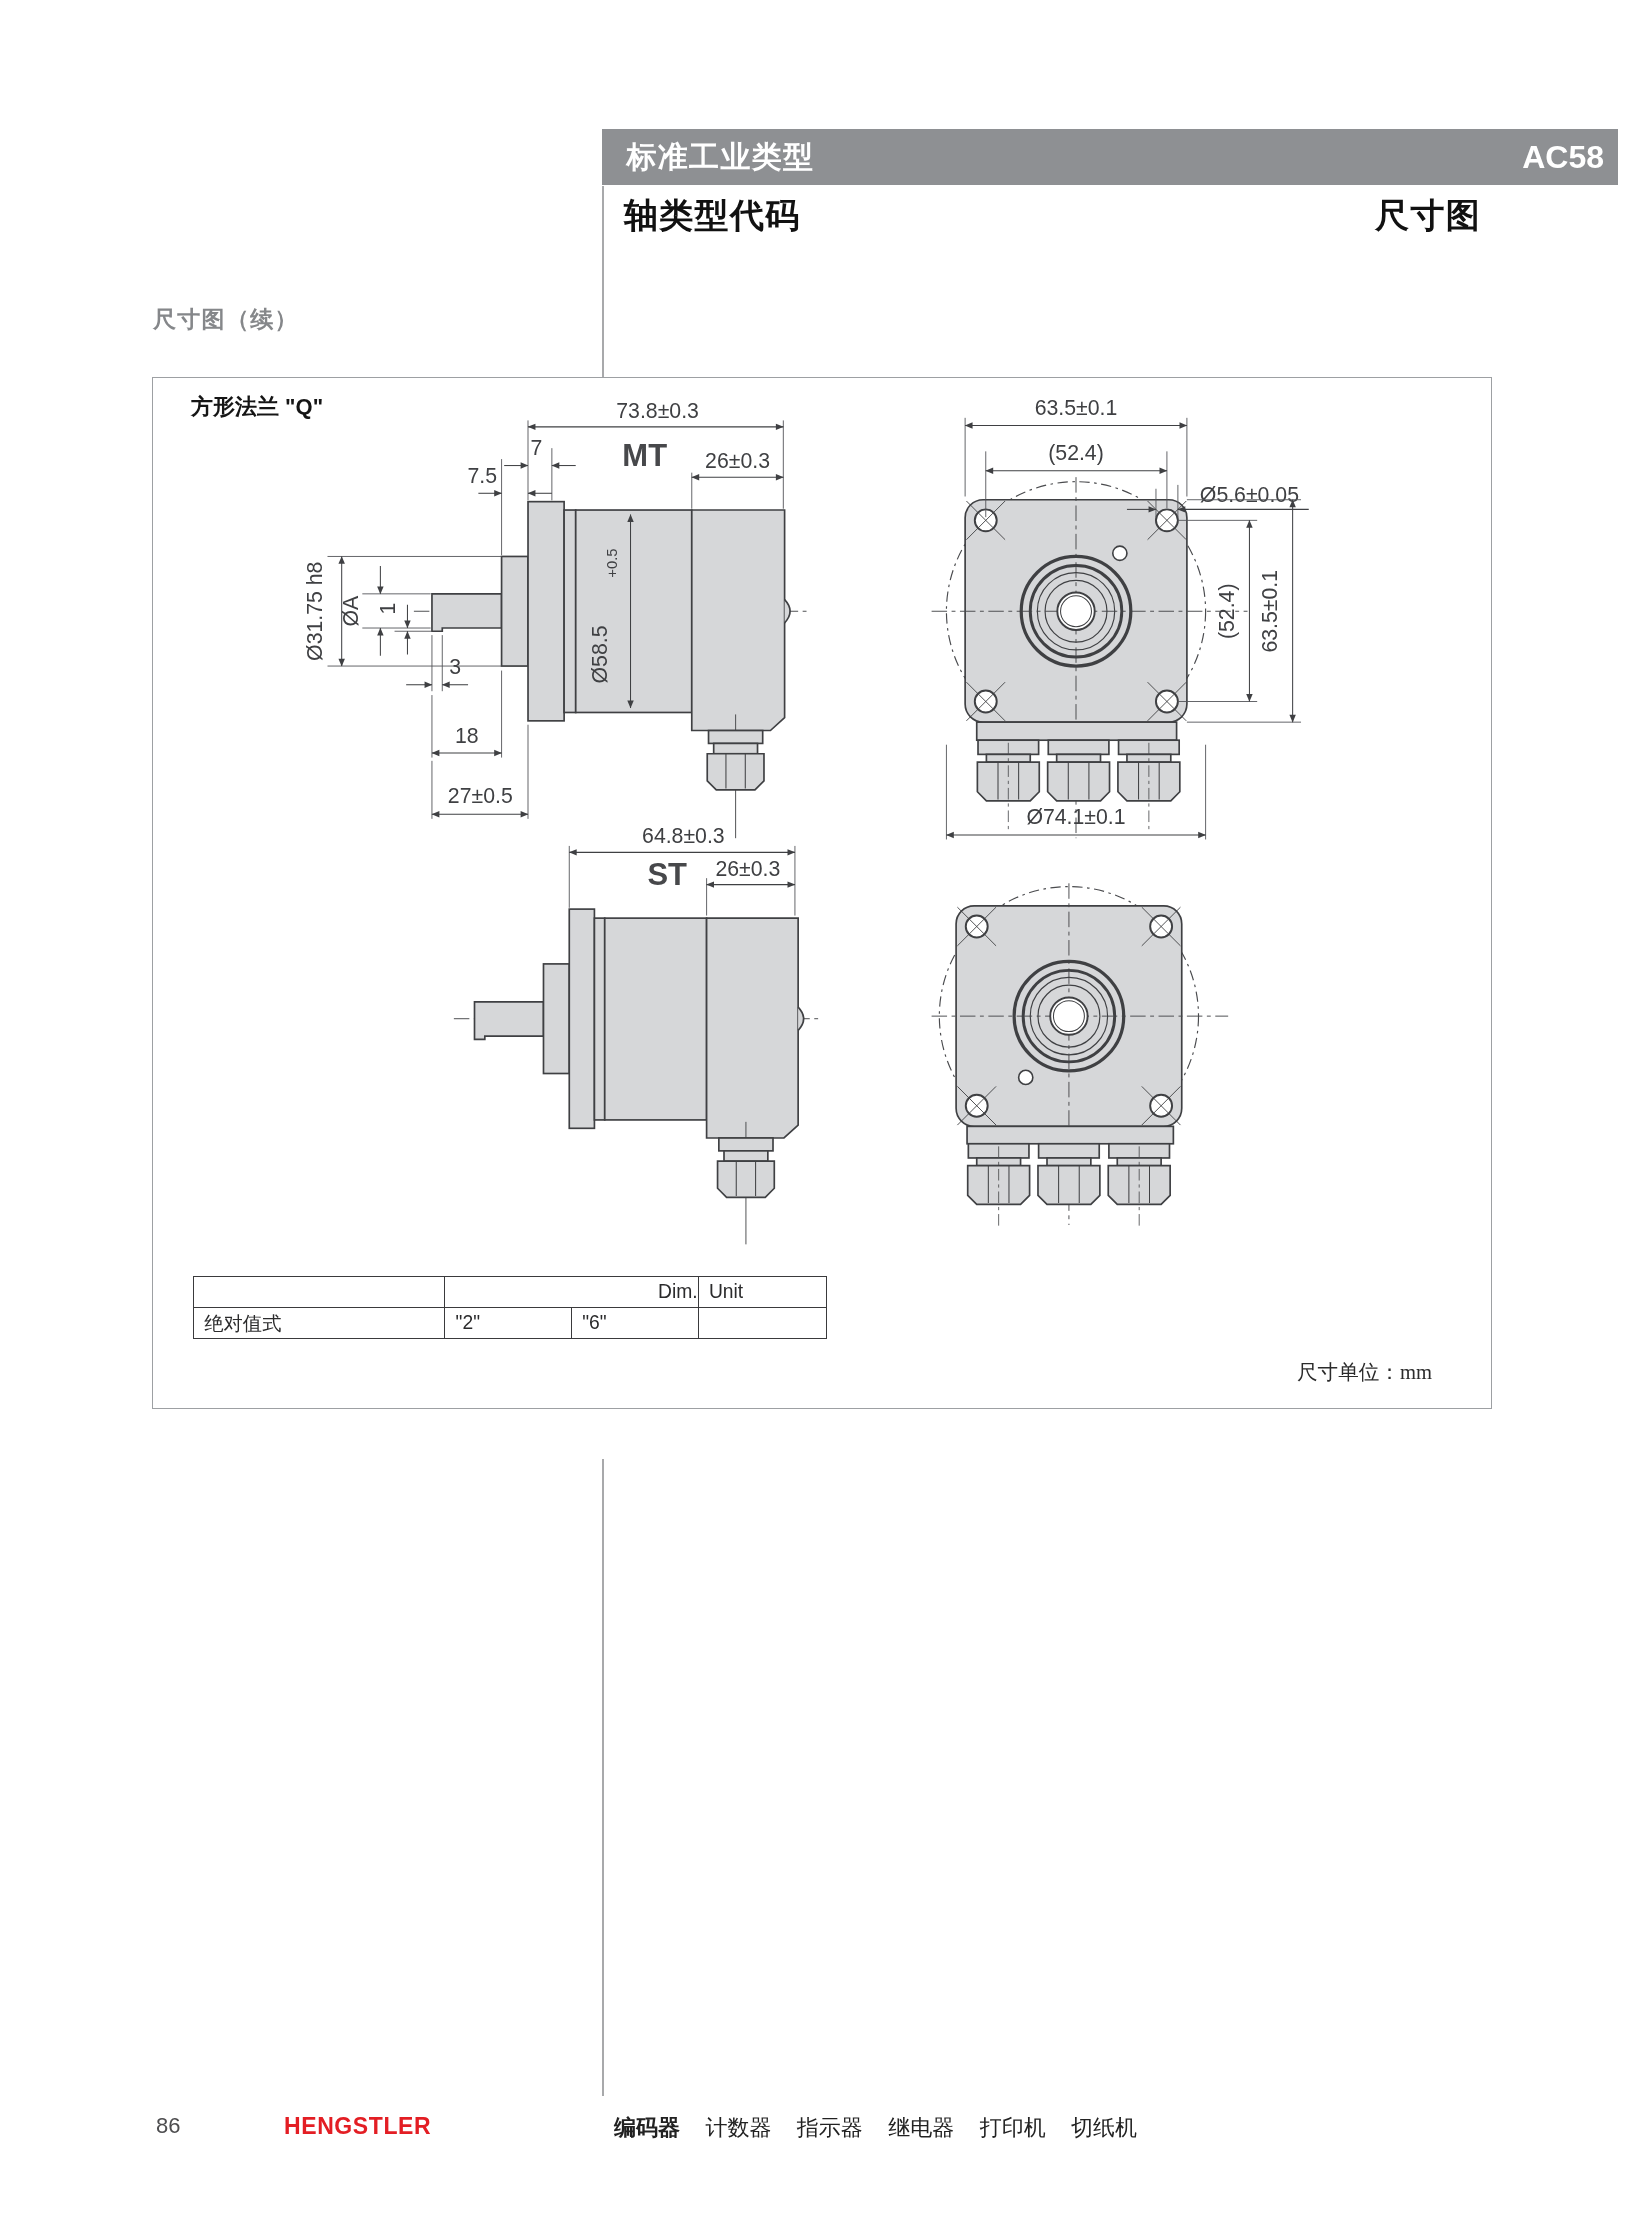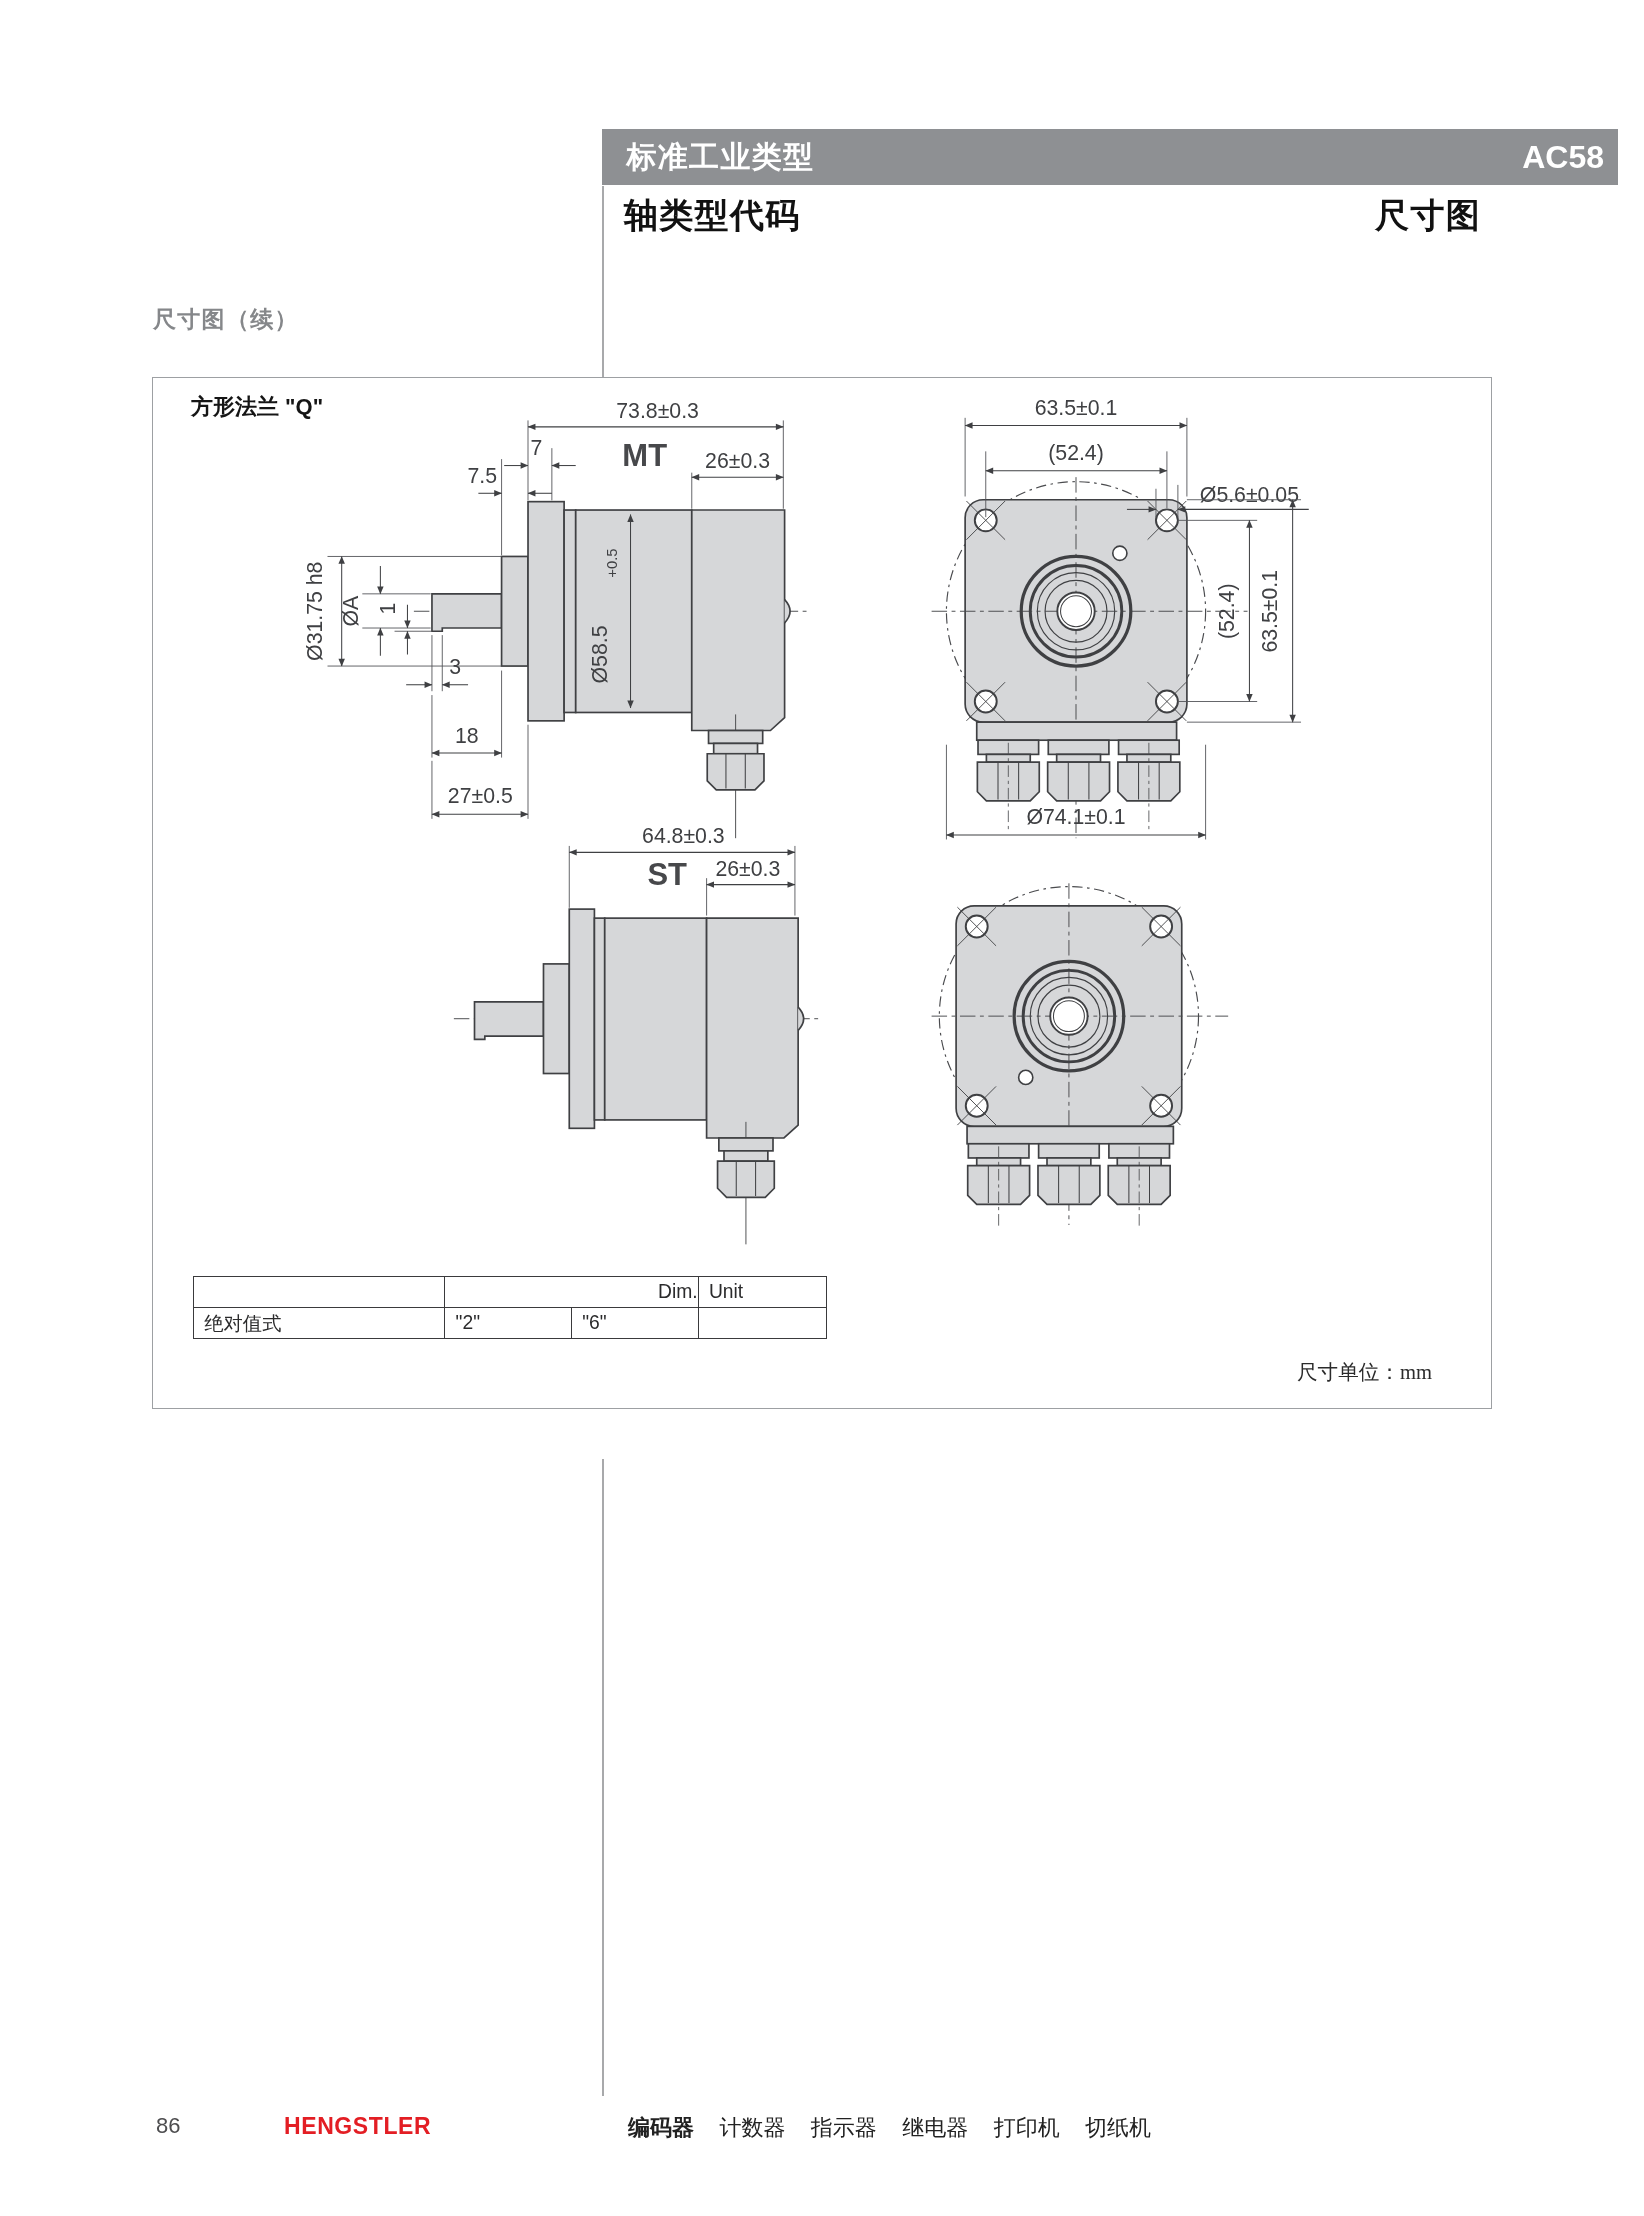--- a/index.html
+++ b/index.html
@@ -21,21 +21,21 @@
   .fig-title{left:191px;top:392px;font-size:22px;font-weight:bold;color:#151515;}
   .unit-note{right:212px;top:1358px;font-size:20.6px;color:#2b2b2b;font-family:Liberation Serif, serif;}
   
   .dim-table{left:193px;top:1276px;border-collapse:collapse;table-layout:fixed;}
   .dim-table td{border:1.3px solid #3a3a3c;font-size:19.3px;color:#2b2b2c;
                 padding:0 0 0 10.3px;height:30px;vertical-align:middle;background:#fff;}
   .dim-table sup{font-size:13px;position:relative;top:-1.3px;}
   
   .foot-page{left:156px;top:2113px;font-size:22px;color:#4d4d4f;}
   .foot-brand{left:284px;top:2113px;font-size:23px;font-weight:bold;color:#e31e24;letter-spacing:0.6px;}
-  .foot-products{left:614px;top:2113px;font-size:22px;color:#222;margin-left:14px;}
+  .foot-products{left:614px;top:2113px;font-size:22px;color:#222;}
   .foot-products span{margin-right:19.3px;}
   .foot-products .b{font-weight:bold;}
   
   svg text{font-family:"Liberation Sans",sans-serif;}
   .dt{font-size:33px;fill:#3f4043;text-anchor:middle;}
   .dts{font-size:23px;fill:#3f4043;}
   .big{font-size:48px;font-weight:bold;fill:#47484b;text-anchor:middle;}
   .ext{stroke:#54555a;stroke-width:1.4;fill:none;}
   .dim{stroke:#3f4043;stroke-width:1.6;fill:none;}
   .out{fill:#d6d7d9;stroke:#3f4043;stroke-width:2.6;}

